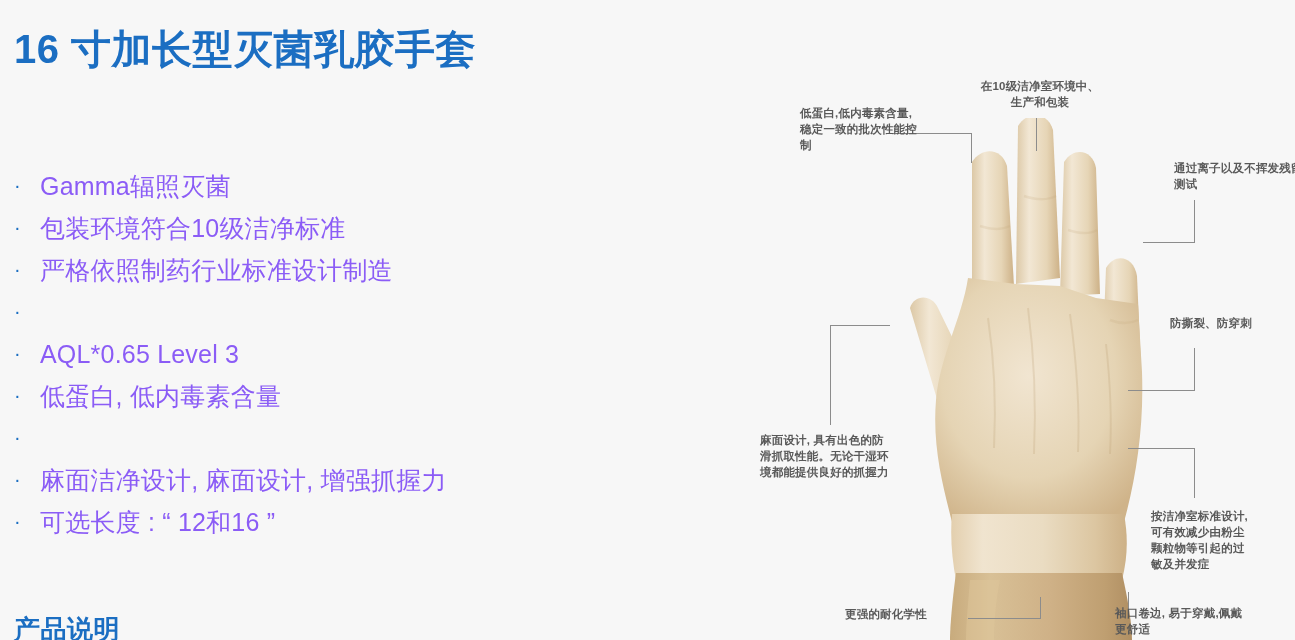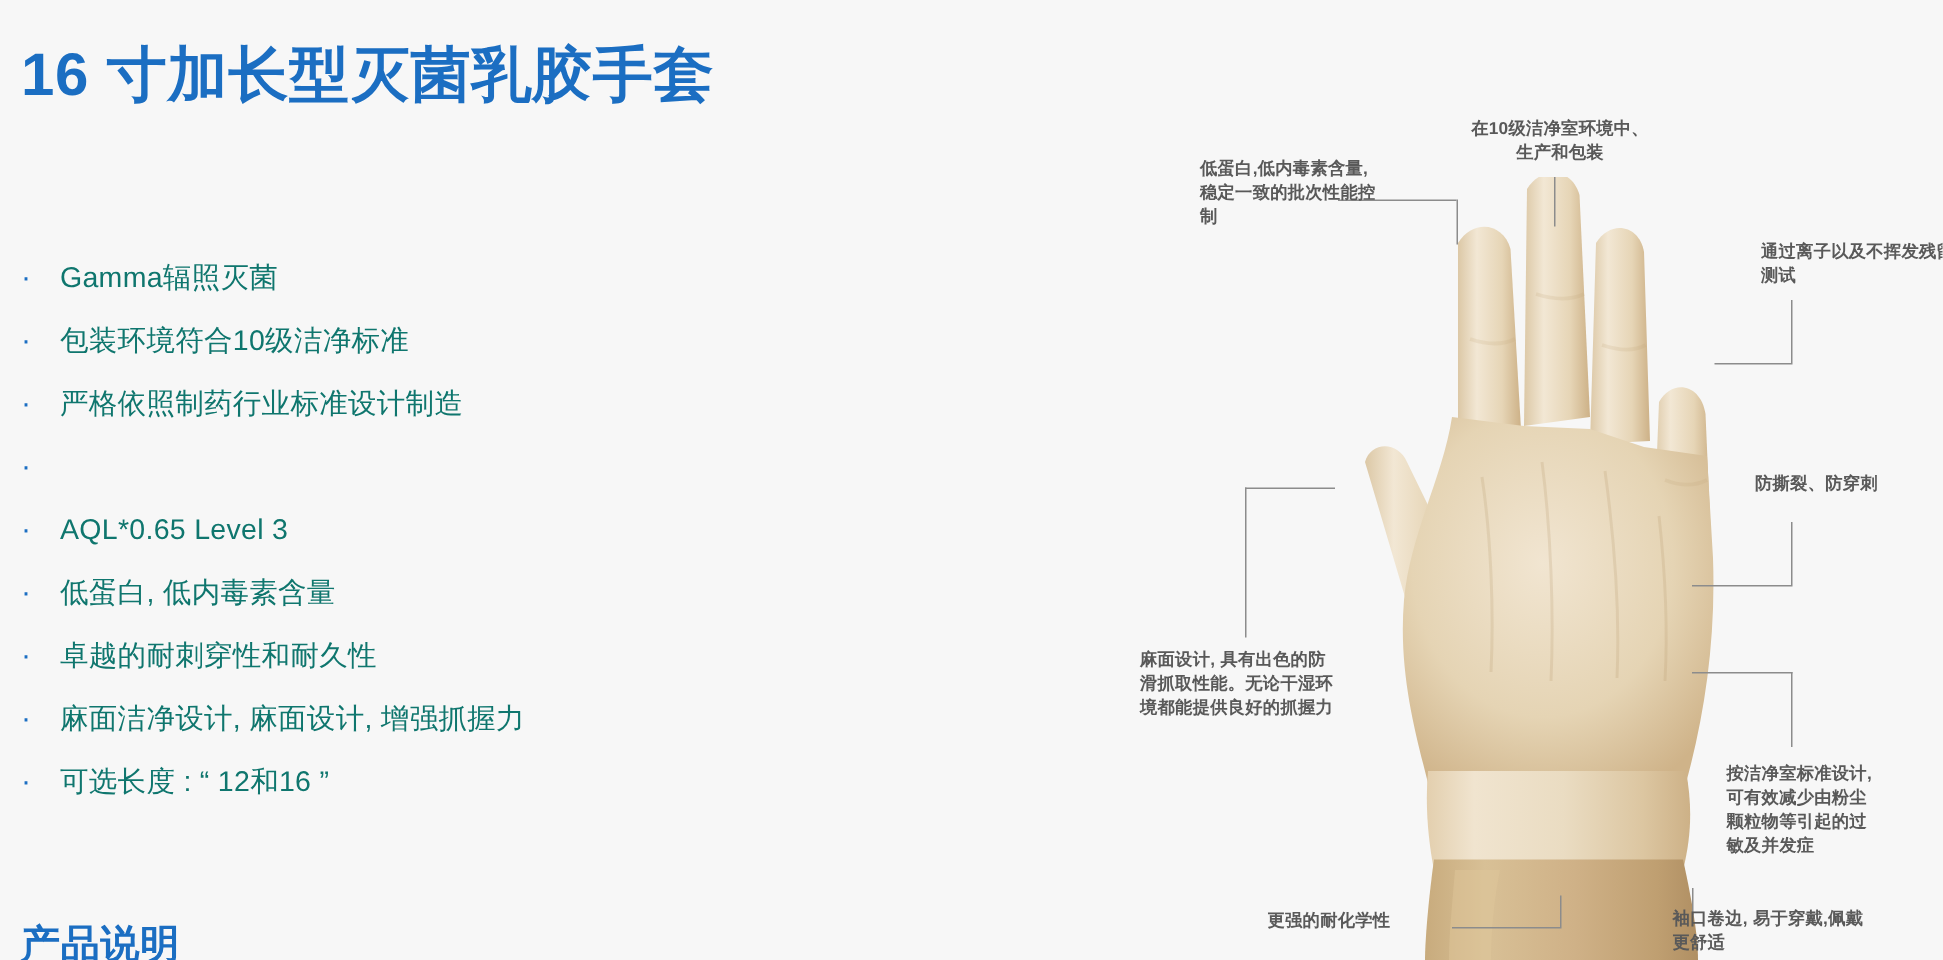--- a/index.html
+++ b/index.html
@@ -30,21 +30,21 @@
   .feature-item {
     display:flex; align-items:flex-start;
     height:42px; line-height:42px;
   }
   .feature-bullet {
     width:26px; flex:0 0 26px; text-align:left;
     color:#1b6ec2; font-size:20px; line-height:42px;
     position:relative; top:-1px;
   }
   .feature-text {
-    color:#0f766e; font-size:19px; line-height:42px;
+    color:#8b5cf6; font-size:25px; line-height:42px;
     letter-spacing:0.2px; white-space:nowrap;
   }
 
   #description-heading {
     position:absolute; left:14px; top:612px;
     font-size:26px; font-weight:700; color:#1b6ec2;
     letter-spacing:0.5px;
   }
 
   
@@ -138,21 +138,20 @@
     <li class="feature-item">
       <span class="feature-bullet">·</span>
       <span class="feature-text">AQL*0.65 Level 3</span>
     </li>
     <li class="feature-item">
       <span class="feature-bullet">·</span>
       <span class="feature-text">低蛋白, 低内毒素含量</span>
     </li>
     <li class="feature-item">
       <span class="feature-bullet">·</span>
-      <span class="feature-text">卓越的耐刺穿性和耐久性</span>
     </li>
     <li class="feature-item">
       <span class="feature-bullet">·</span>
       <span class="feature-text">麻面洁净设计, 麻面设计, 增强抓握力</span>
     </li>
     <li class="feature-item">
       <span class="feature-bullet">·</span>
       <span class="feature-text">可选长度 : “ 12和16 ”</span>
     </li>
   </ul>

